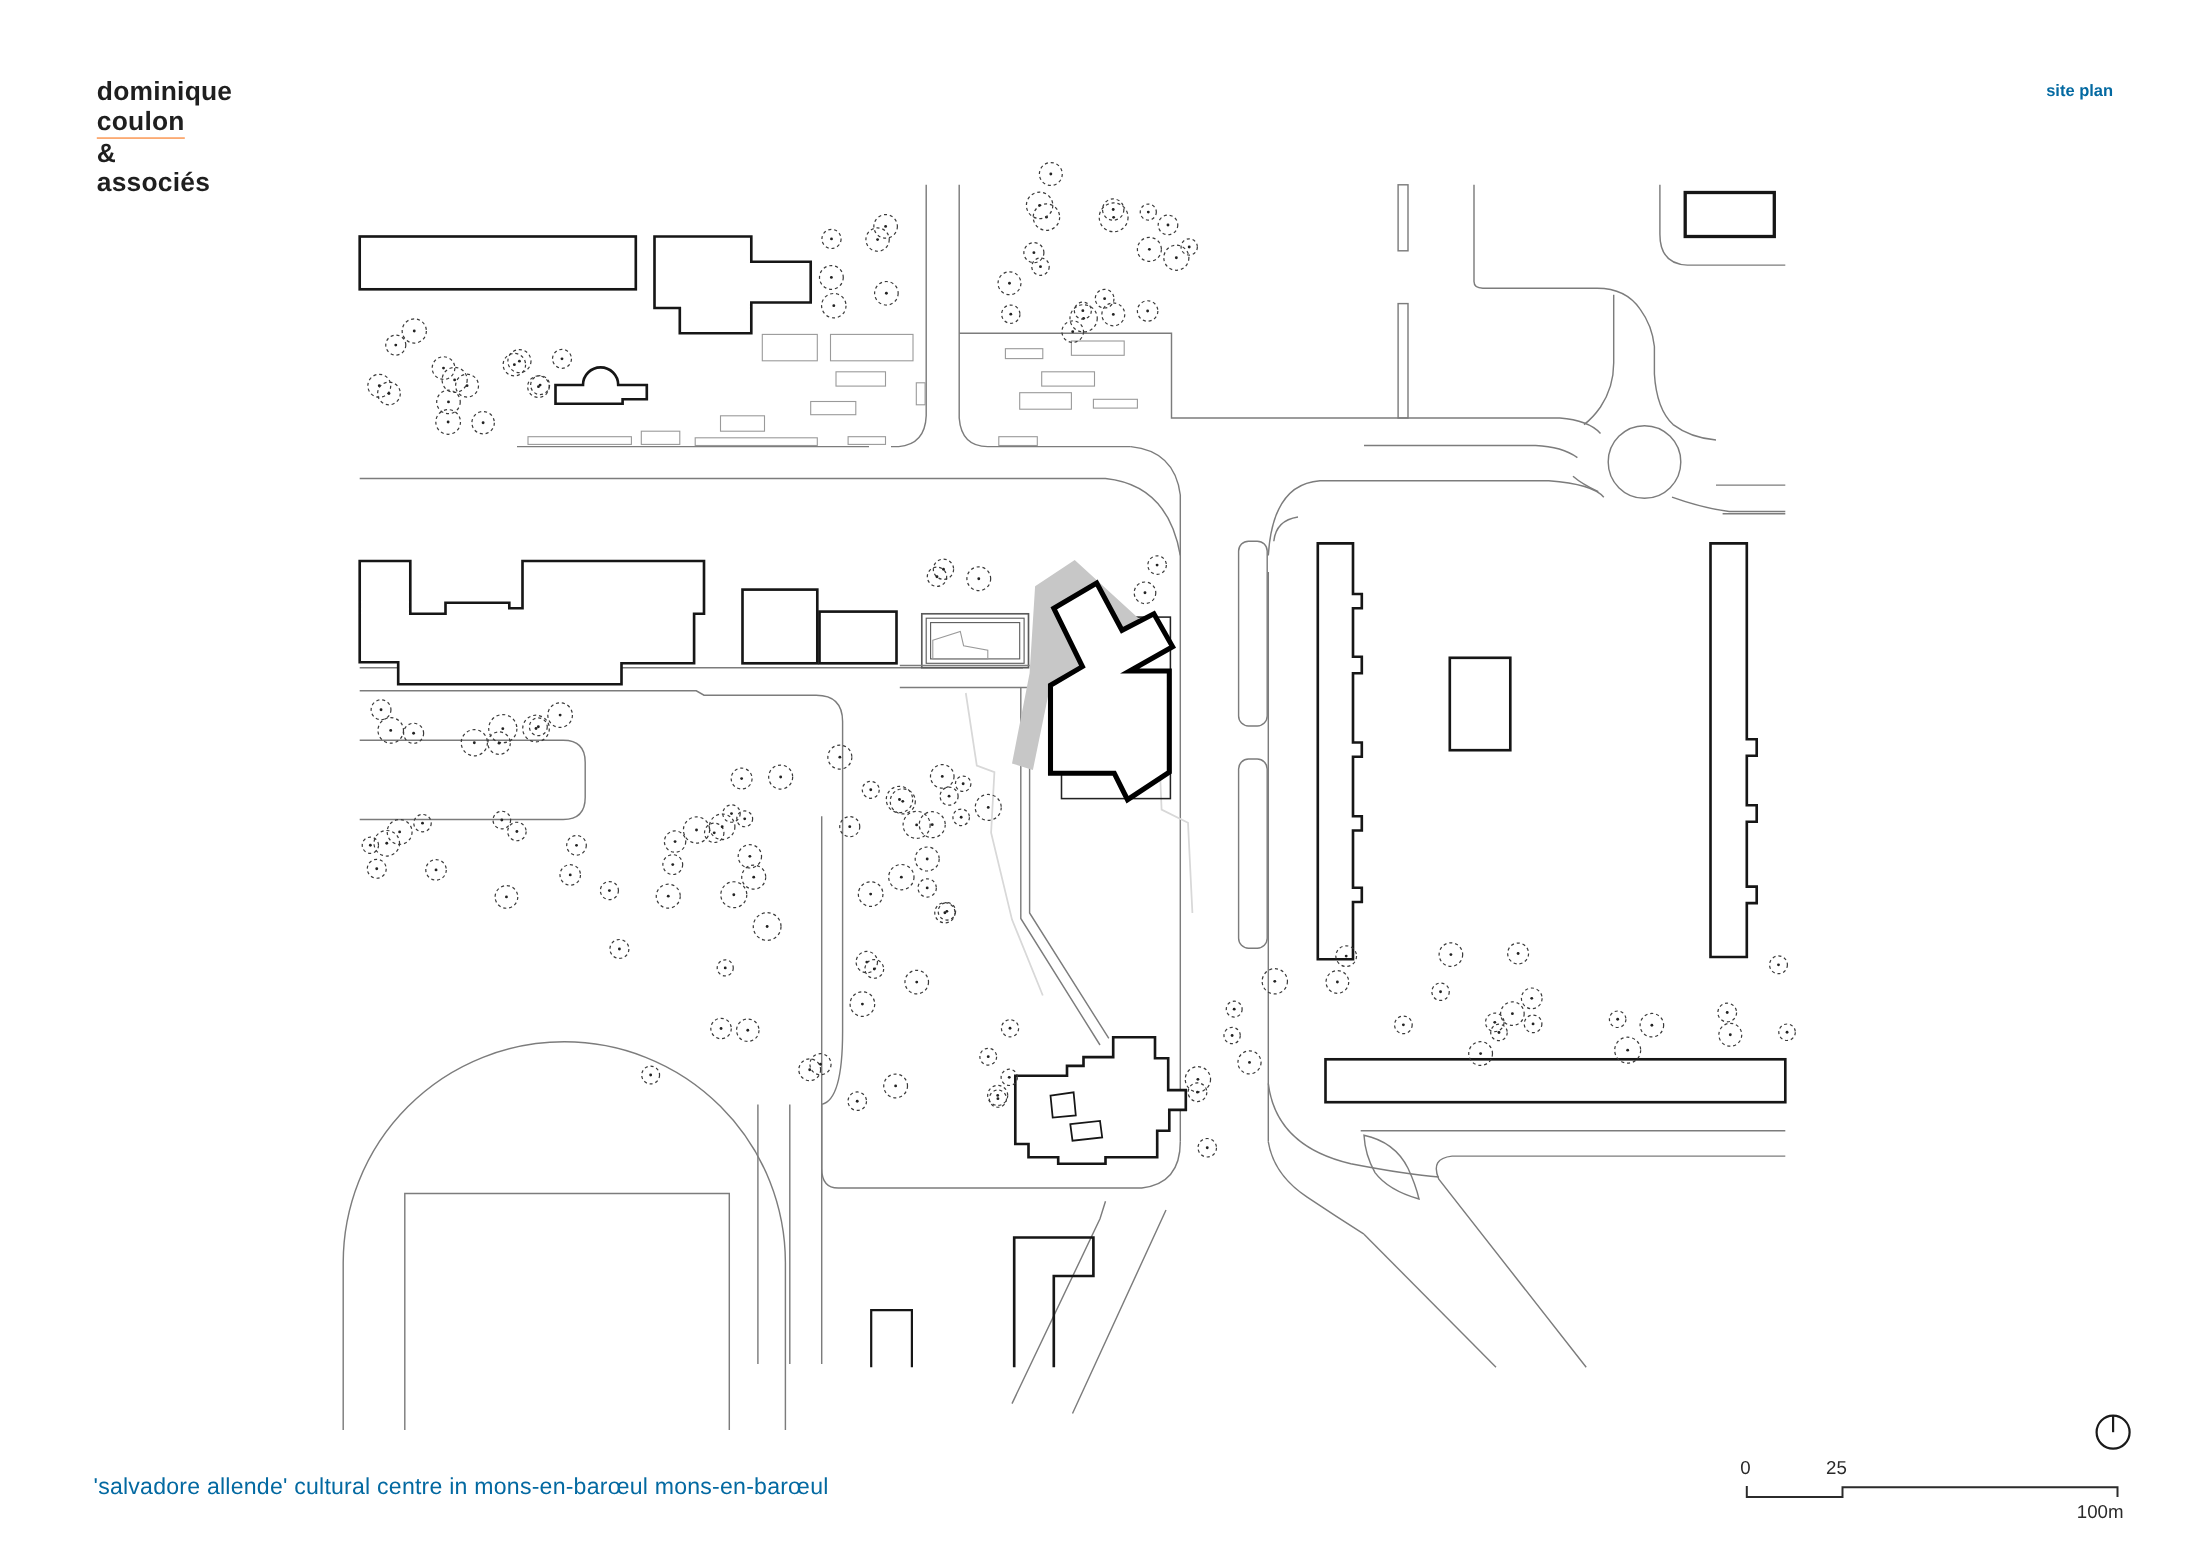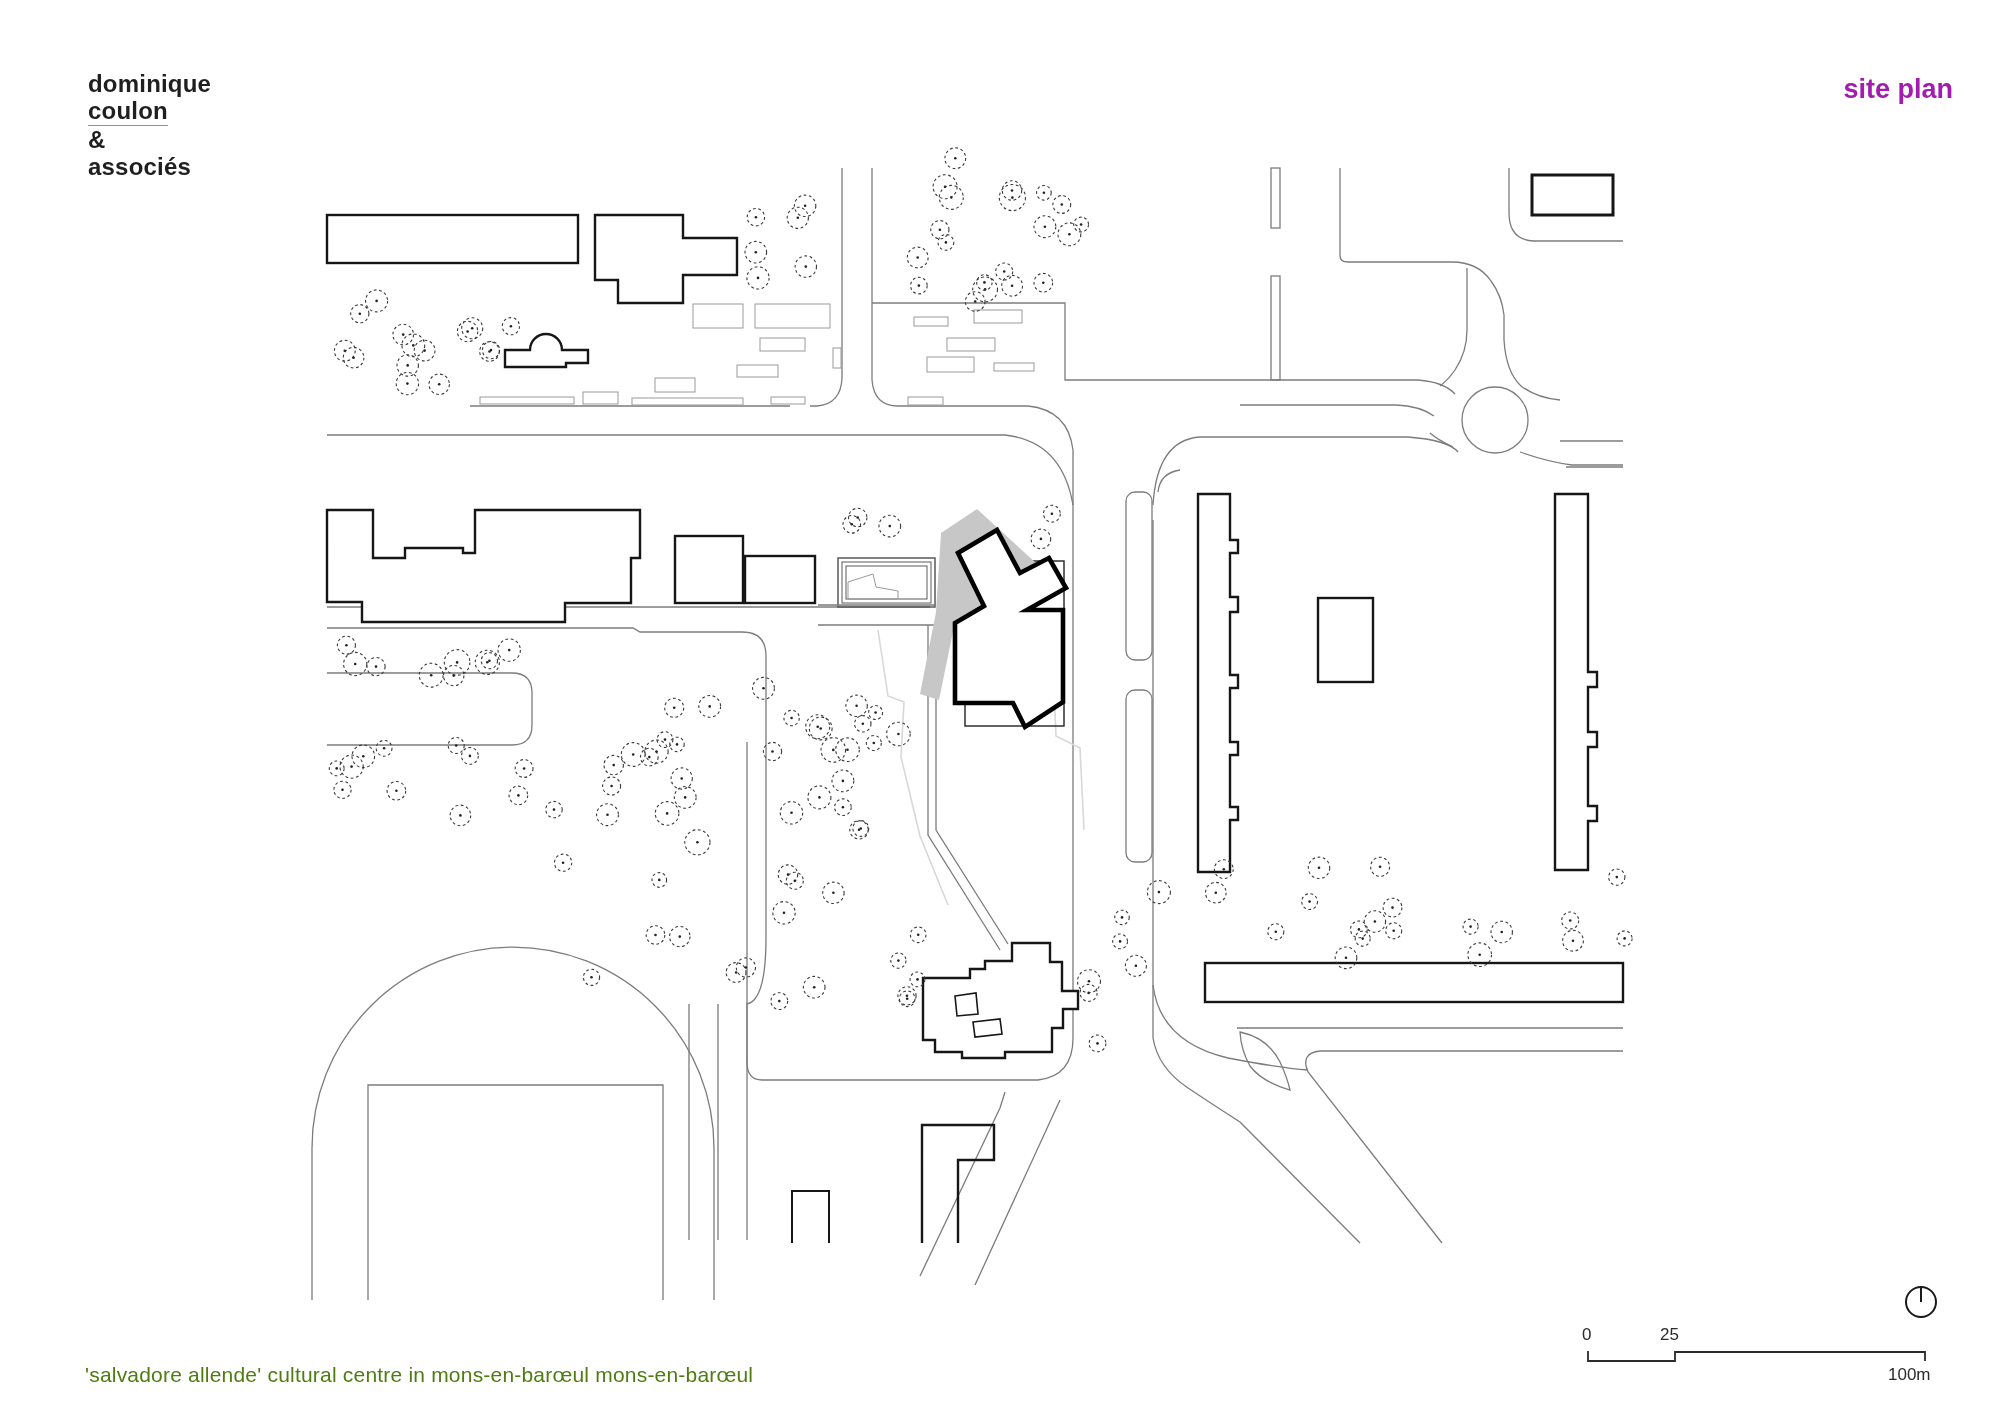--- a/index.html
+++ b/index.html
@@ -3,22 +3,22 @@
 <meta charset="utf-8">
 <style>
   html,body{margin:0;padding:0;}
   body{
     width:2000px;height:1413px;background:#ffffff;position:relative;overflow:hidden;
     font-family:"Liberation Sans", sans-serif;color:#1a1a1a;
   }
   .sheet{position:absolute;inset:0;border-radius:26px;}
   .logo{position:absolute;left:88px;top:70px;font-weight:700;font-size:24px;line-height:27px;letter-spacing:.2px;color:#1f1f1f;}
   .logo .underlined{display:inline-block;border-bottom:1px solid #f97316;padding-bottom:1px;}
-  .sheet-title{position:absolute;right:47px;top:74px;font-weight:700;font-size:27px;color:#a21caf;}
-  .caption{position:absolute;left:85px;top:1340px;font-weight:400;font-size:21px;letter-spacing:.2px;color:#4d7c0f;margin-top:23px;}
+  .sheet-title{position:absolute;right:79px;top:74px;font-weight:700;font-size:15px;color:#0369a1;}
+  .caption{position:absolute;left:85px;top:1340px;font-weight:400;font-size:21px;letter-spacing:.2px;color:#0369a1;}
   .plan-svg{position:absolute;left:0;top:0;}
   .scale-label{position:absolute;font-size:17px;color:#2b2b2b;}
   #scale-0{left:1582px;top:1325px;}
   #scale-25{left:1660px;top:1325px;}
   #scale-100{left:1888px;top:1325px;margin-top:40px;}
 </style>
 </head>
 <body>
 
 <div class="sheet">

